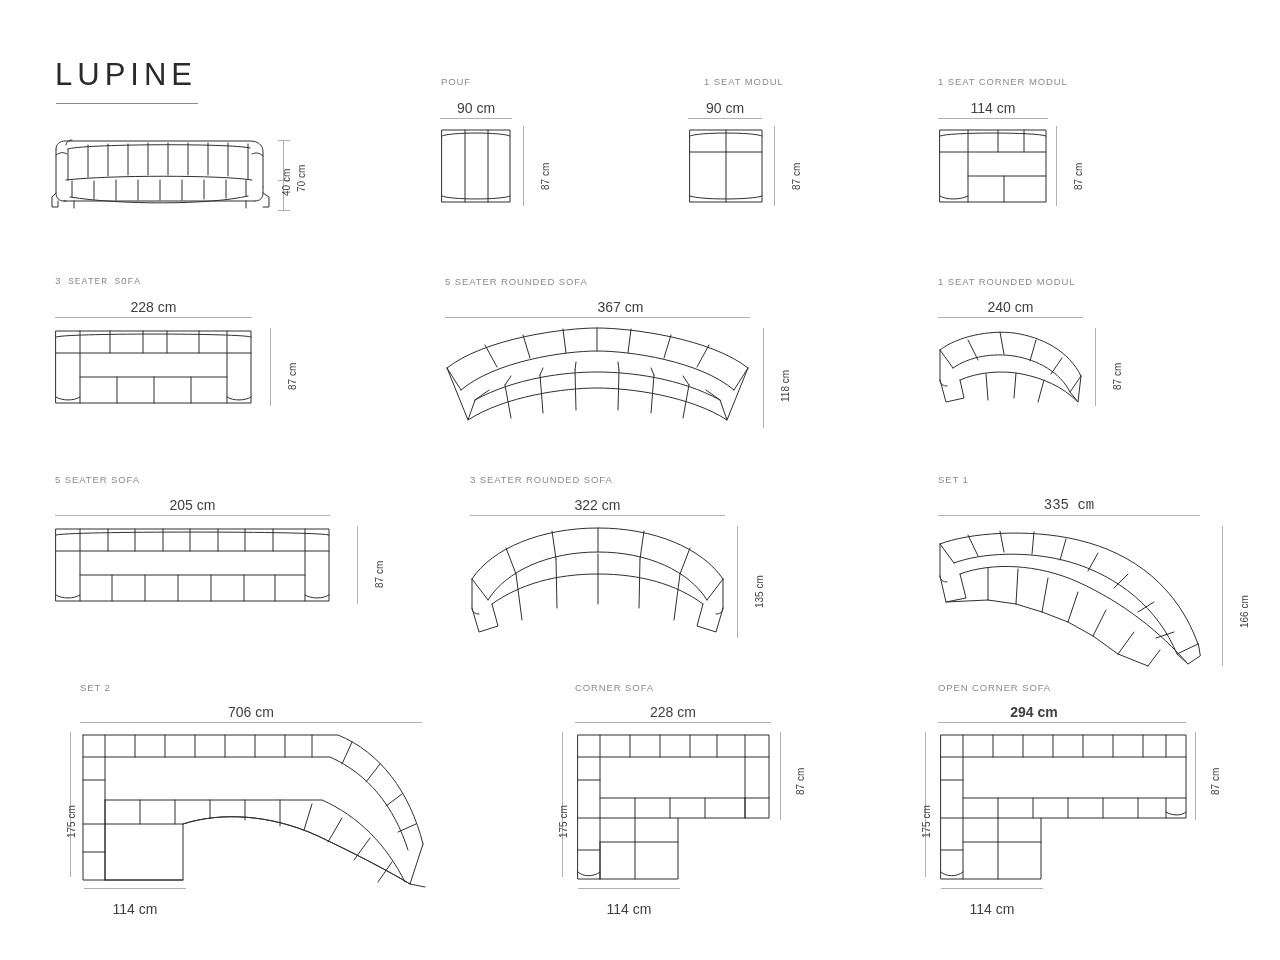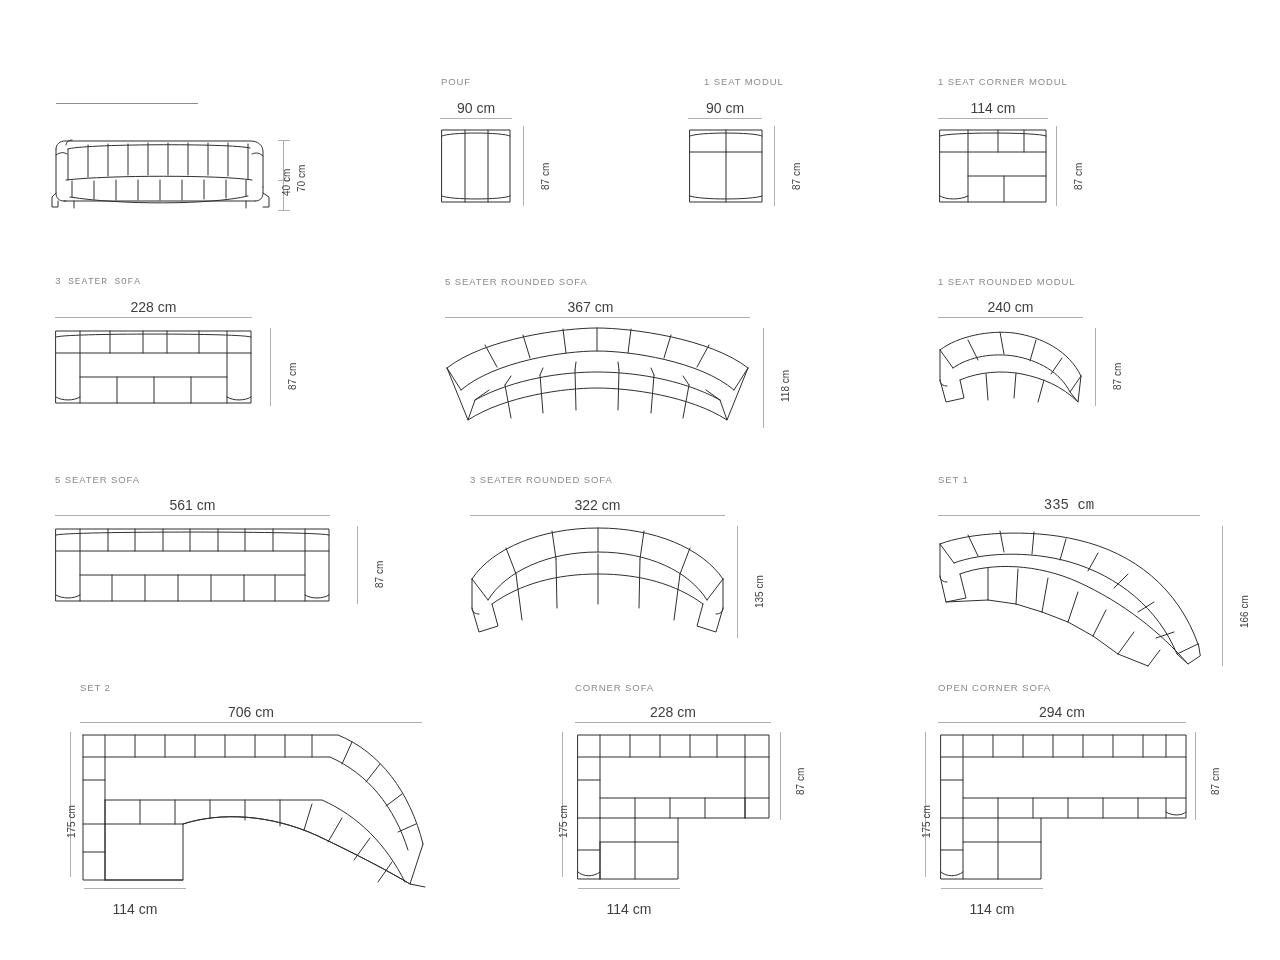--- a/index.html
+++ b/index.html
@@ -68,20 +68,21 @@
     transform: rotate(-90deg);
   }
   svg { display: block; overflow: visible; }
   .ln { fill: none; stroke: #2f2f2f; stroke-width: 1; stroke-linejoin: round; stroke-linecap: round; }
 </style>
 </head>
 <body>
 
 <div class="sheet">
 
+  <div class="brand">LUPINE</div>
   <div class="brand-rule"></div>
 
   <div class="item" style="left:50px; top:135px;">
     <svg width="235" height="80" viewBox="0 0 235 80">
       <path class="ln" d="M6,14 C6,9 10,6 15,6 L200,6 C208,6 213,10 213,17 L213,52"></path>
       <path class="ln" d="M6,14 L6,58 C6,63 9,66 14,66 L16,66"></path>
       <path class="ln" d="M6,58 L2,62 L2,72 L8,72 L8,66"></path>
       <path class="ln" d="M213,52 L213,58 C213,63 210,66 205,66"></path>
       <path class="ln" d="M213,58 L219,62 L219,72 L213,72"></path>
       <path class="ln" d="M16,10 C16,7 19,5 22,5"></path>
@@ -178,21 +179,21 @@
       <path class="ln" d="M172,69 C178,73 190,73 196,69"></path>
     </svg>
   </div>
   <div class="dim-v-line" style="left:270px; top:328px; height:78px;"></div>
   <div class="dim-v-text" style="left:287px; top:390px;">87 cm</div>
 
   <div class="item" style="left:445px; top:276px;">
     <div class="item-label" style="left:0; top:0;">5 SEATER ROUNDED SOFA</div>
   </div>
   <div class="dim-h-line" style="left:445px; top:317px; width:305px;"></div>
-  <div class="dim-h-text" style="left:438px; top:299px; width:305px;text-align:center;">367 cm</div>
+  <div class="dim-h-text" style="left:468px; top:299px; width:305px;text-align:center;">367 cm</div>
   <div class="item" style="left:445px; top:328px;">
     <svg width="305" height="100" viewBox="0 0 305 100">
       <path class="ln" d="M2,40 C40,10 120,0 152,0 C185,0 265,10 303,40"></path>
       <path class="ln" d="M16,62 C50,33 120,23 152,23 C185,23 255,33 289,62"></path>
       <path class="ln" d="M2,40 L23,92 C60,68 120,60 152,60 C185,60 245,68 282,92 L303,40"></path>
       <path class="ln" d="M2,40 L16,62 M303,40 L289,62"></path>
       <path class="ln" d="M23,92 L30,72 M282,92 L275,72"></path>
 
       <path class="ln" d="M40,17 L52,39 M78,7 L85,30 M118,1 L121,25 M152,0 L152,23 M186,1 L183,25 M226,7 L219,30 M264,17 L252,39"></path>
 
@@ -222,21 +223,21 @@
       <path class="ln" d="M48,46 L50,72 M78,45 L76,70 M106,52 L100,74"></path>
     </svg>
   </div>
   <div class="dim-v-line" style="left:1095px; top:328px; height:78px;"></div>
   <div class="dim-v-text" style="left:1112px; top:390px;">87 cm</div>
 
   <div class="item" style="left:55px; top:474px;">
     <div class="item-label" style="left:0; top:0;">5 SEATER SOFA</div>
   </div>
   <div class="dim-h-line" style="left:55px; top:515px; width:275px;"></div>
-  <div class="dim-h-text" style="left:55px; top:497px; width:275px;">561 cm</div>
+  <div class="dim-h-text" style="left:55px; top:497px; width:275px;">205 cm</div>
   <div class="item" style="left:55px; top:526px;">
     <svg width="275" height="78" viewBox="0 0 275 78">
       <path class="ln" d="M1,3 L274,3 L274,75 L1,75 Z"></path>
       <path class="ln" d="M1,25 L274,25"></path>
       <path class="ln" d="M25,3 L25,75 M250,3 L250,75"></path>
       <path class="ln" d="M53,3 L53,25 M80,3 L80,25 M108,3 L108,25 M135,3 L135,25 M163,3 L163,25 M190,3 L190,25 M218,3 L218,25"></path>
       <path class="ln" d="M25,49 L250,49"></path>
       <path class="ln" d="M57,49 L57,75 M90,49 L90,75 M123,49 L123,75 M156,49 L156,75 M189,49 L189,75 M220,49 L220,75"></path>
       <path class="ln" d="M1,9 C8,5 268,5 274,9"></path>
       <path class="ln" d="M1,69 C7,73 19,73 25,69"></path>
@@ -348,21 +349,21 @@
   <div class="dim-v-text" style="left:558px; top:838px;">175 cm</div>
   <div class="dim-v-line" style="left:780px; top:732px; height:88px;"></div>
   <div class="dim-v-text" style="left:795px; top:795px;">87 cm</div>
   <div class="dim-h-line" style="left:578px; top:888px; width:102px;"></div>
   <div class="dim-h-text" style="left:578px; top:901px; width:102px;">114 cm</div>
 
   <div class="item" style="left:938px; top:682px;">
     <div class="item-label" style="left:0; top:0;">OPEN CORNER SOFA</div>
   </div>
   <div class="dim-h-line" style="left:938px; top:722px; width:248px;"></div>
-  <div class="dim-h-text" style="left:938px; top:704px; width:248px;">294 cm</div>
+  <div class="dim-h-text" style="left:910px; top:704px; width:248px;font-weight:bold;">294 cm</div>
   <div class="item" style="left:938px; top:732px;">
     <svg width="250" height="150" viewBox="0 0 250 150">
       <path class="ln" d="M3,3 L248,3 L248,86 L103,86 L103,147 L3,147 Z"></path>
       <path class="ln" d="M3,25 L248,25"></path>
       <path class="ln" d="M25,3 L25,147"></path>
       <path class="ln" d="M55,3 L55,25 M85,3 L85,25 M115,3 L115,25 M145,3 L145,25 M175,3 L175,25 M205,3 L205,25 M228,3 L228,25"></path>
       <path class="ln" d="M25,66 L248,66"></path>
       <path class="ln" d="M60,66 L60,86 M95,66 L95,86 M130,66 L130,86 M165,66 L165,86 M200,66 L200,86 M228,66 L228,86"></path>
       <path class="ln" d="M25,86 L103,86"></path>
       <path class="ln" d="M25,110 L103,110"></path>

